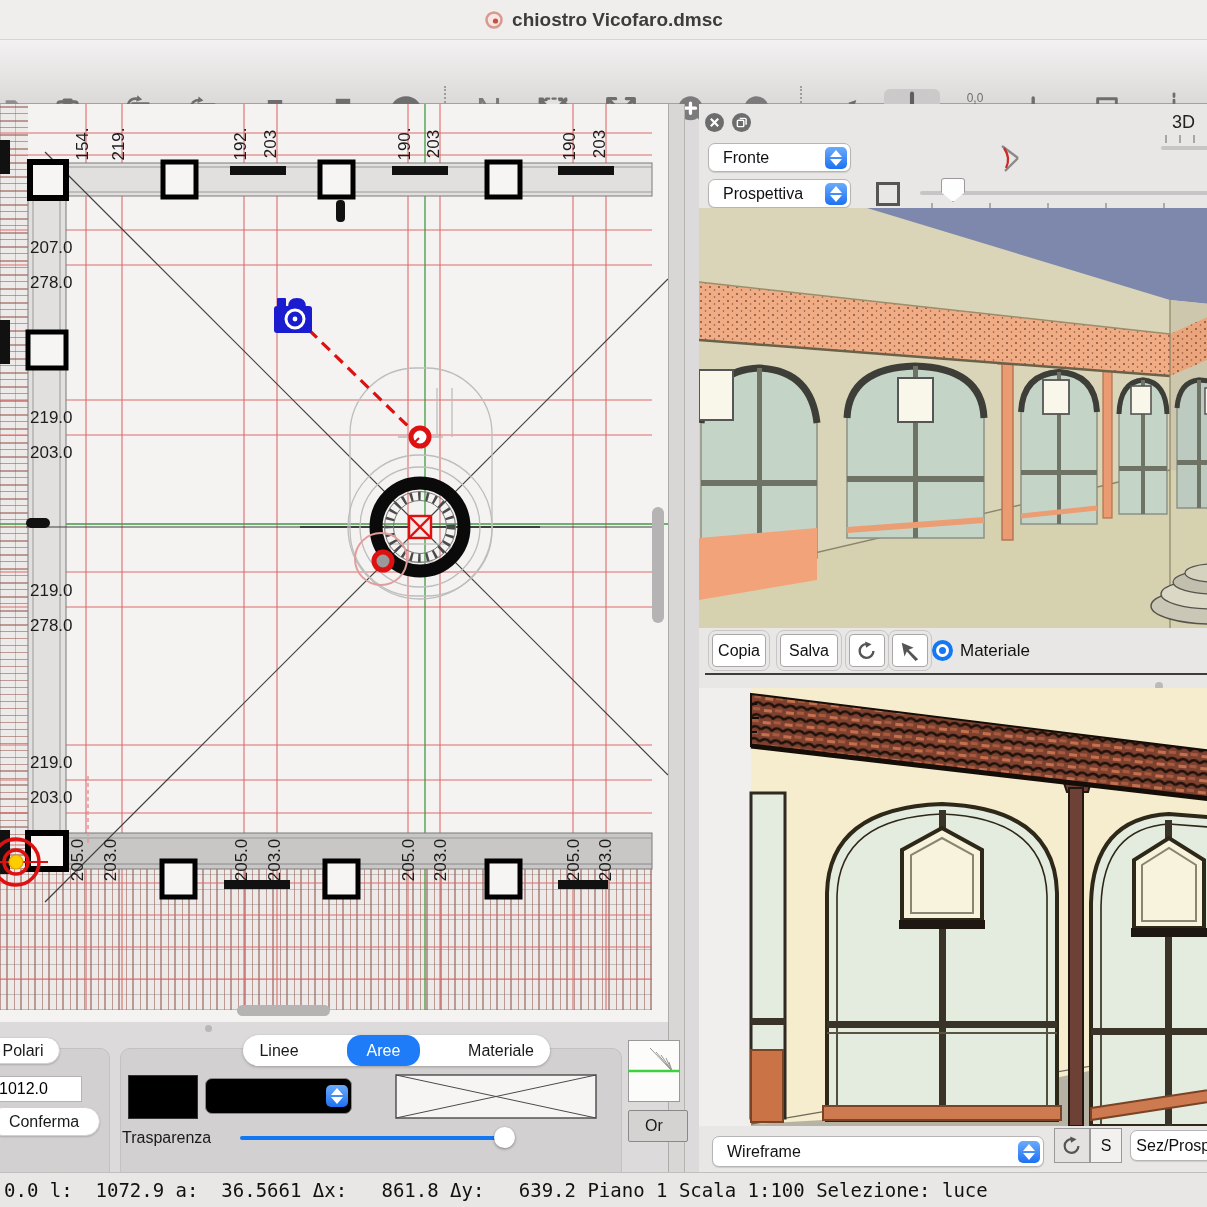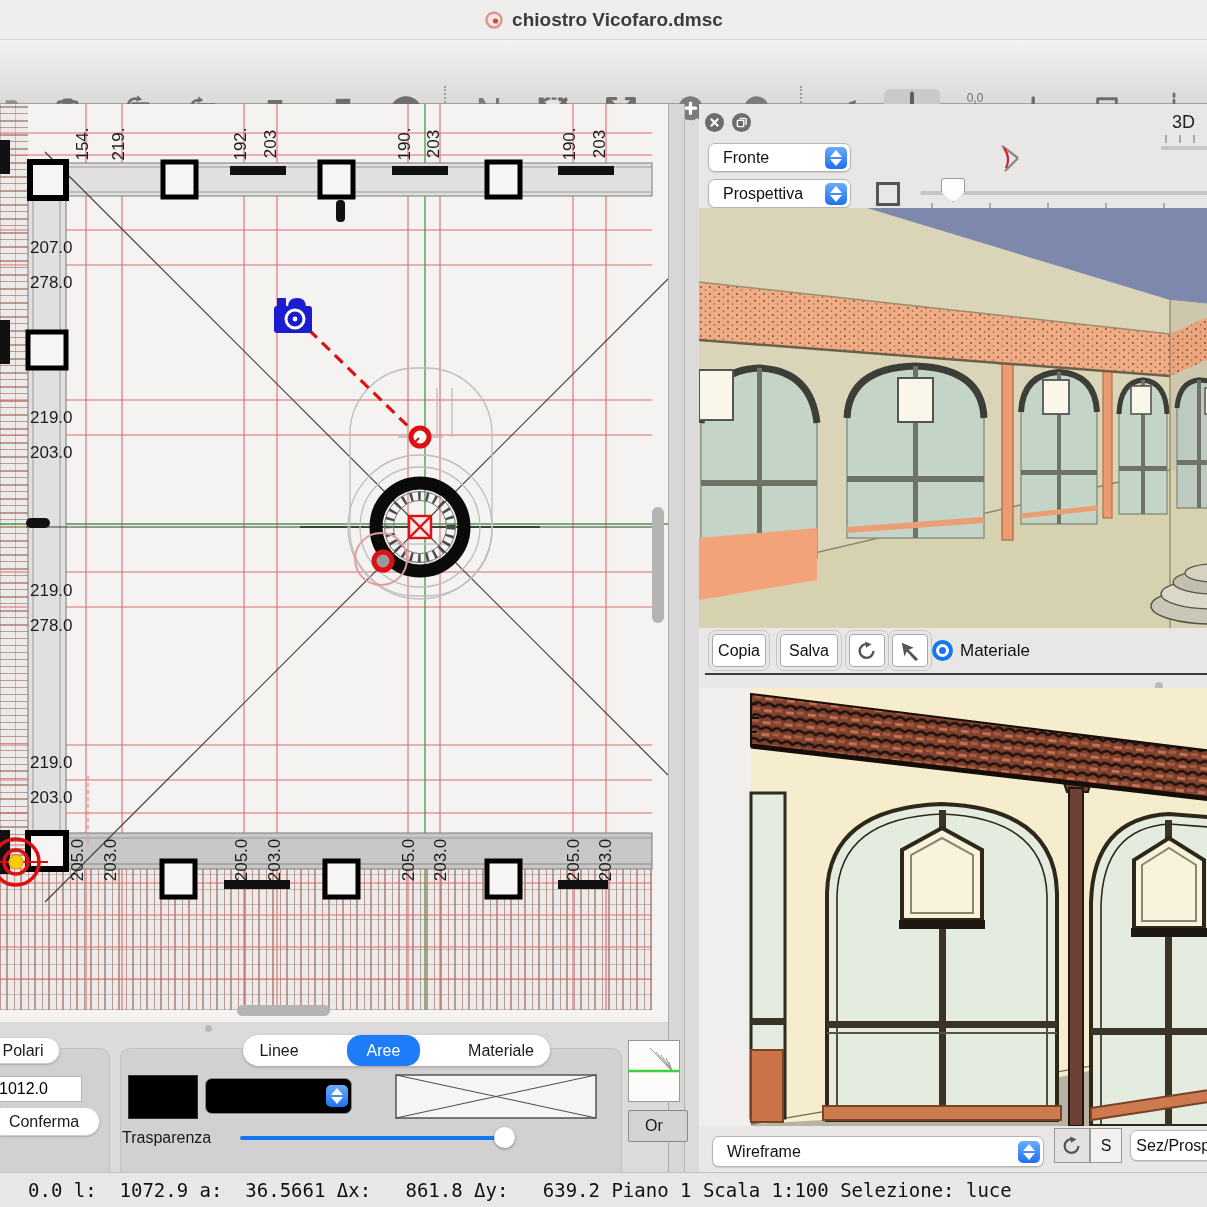--- a/index.html
+++ b/index.html
@@ -81,21 +81,21 @@
   .seg-group { position:absolute; display:flex; background:#fff; border-radius:16px;
     box-shadow:0 1px 3px rgba(0,0,0,.25); overflow:hidden;gap:32px; }
   .seg { height:31px; display:flex; align-items:center; justify-content:center;
     font-size:16px; color:#1a1a1a; }
   .seg.active { background:#1f7cf9; color:#fff; border-radius:14px; }
 
   
   #statusbar { left:0; top:1172px; width:1207px; height:35px; background:#e9e7e6;
     border-top:1px solid #c2bfbf; display:flex; align-items:center; }
   #statusbar .stext { font-family:"DejaVu Sans Mono", monospace; font-size:19px;
-    color:#111; white-space:pre; padding-left:28px; }
+    color:#111; white-space:pre; padding-left:4px; }
 </style>
 </head>
 <body>
 
 <div id="app">
 
   <div id="titlebar" class="abs">
     <svg width="20" height="20" viewBox="0 0 20 20">
       <circle cx="10" cy="10" r="7.5" fill="#f7e6e2" stroke="#d89a90" stroke-width="2.5"></circle>
       <circle cx="11.5" cy="11" r="2.6" fill="#c94f3f"></circle>

